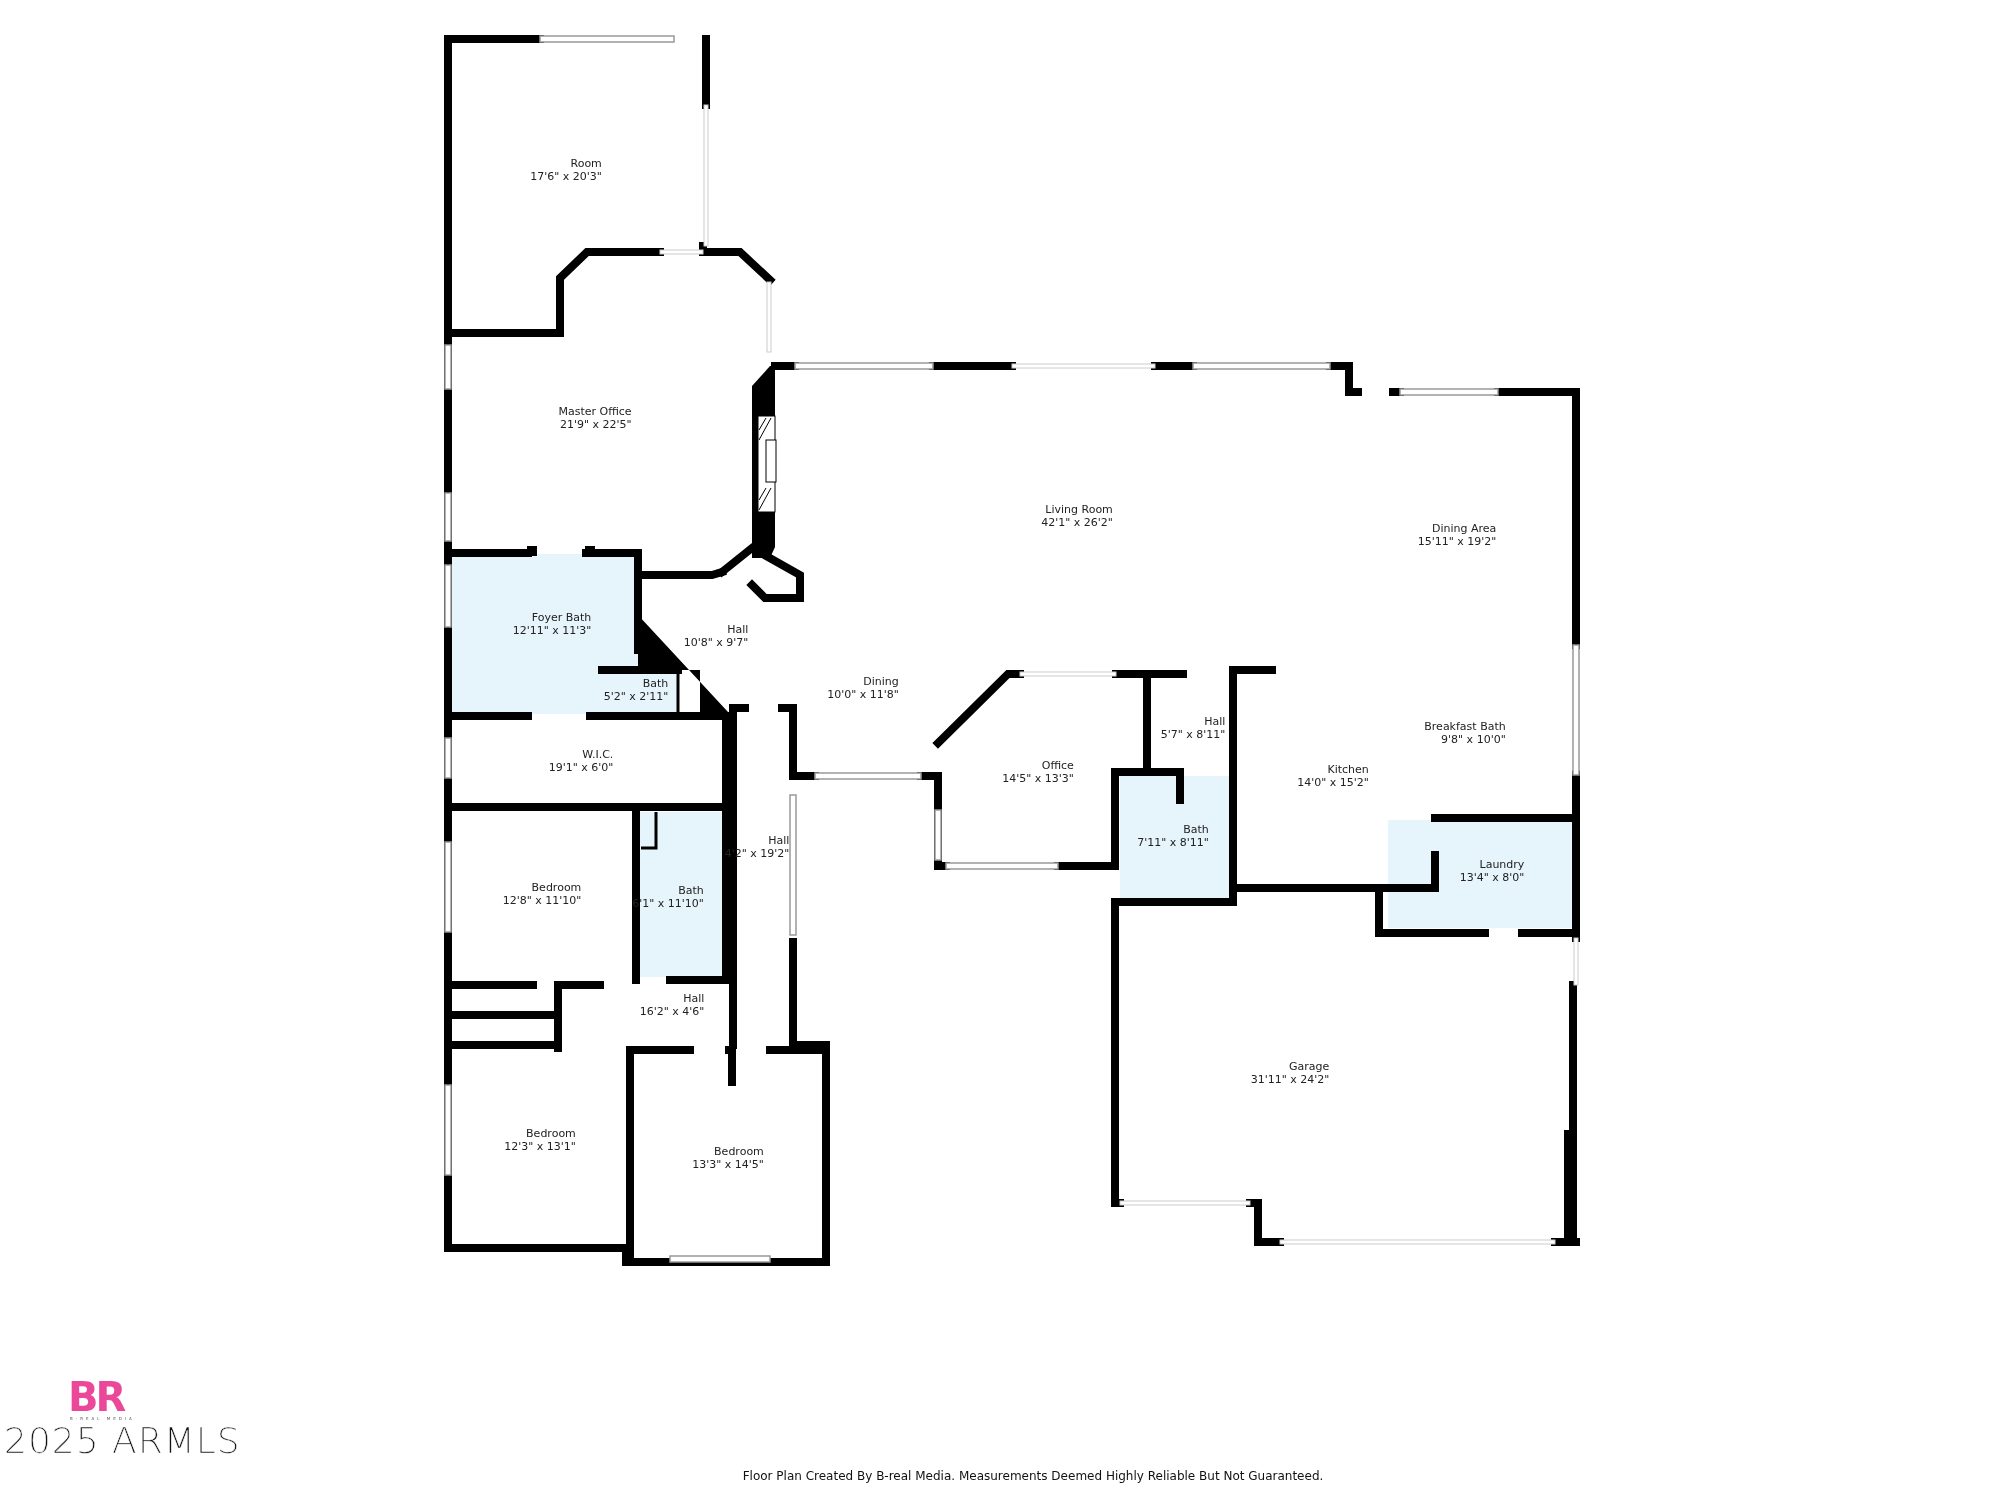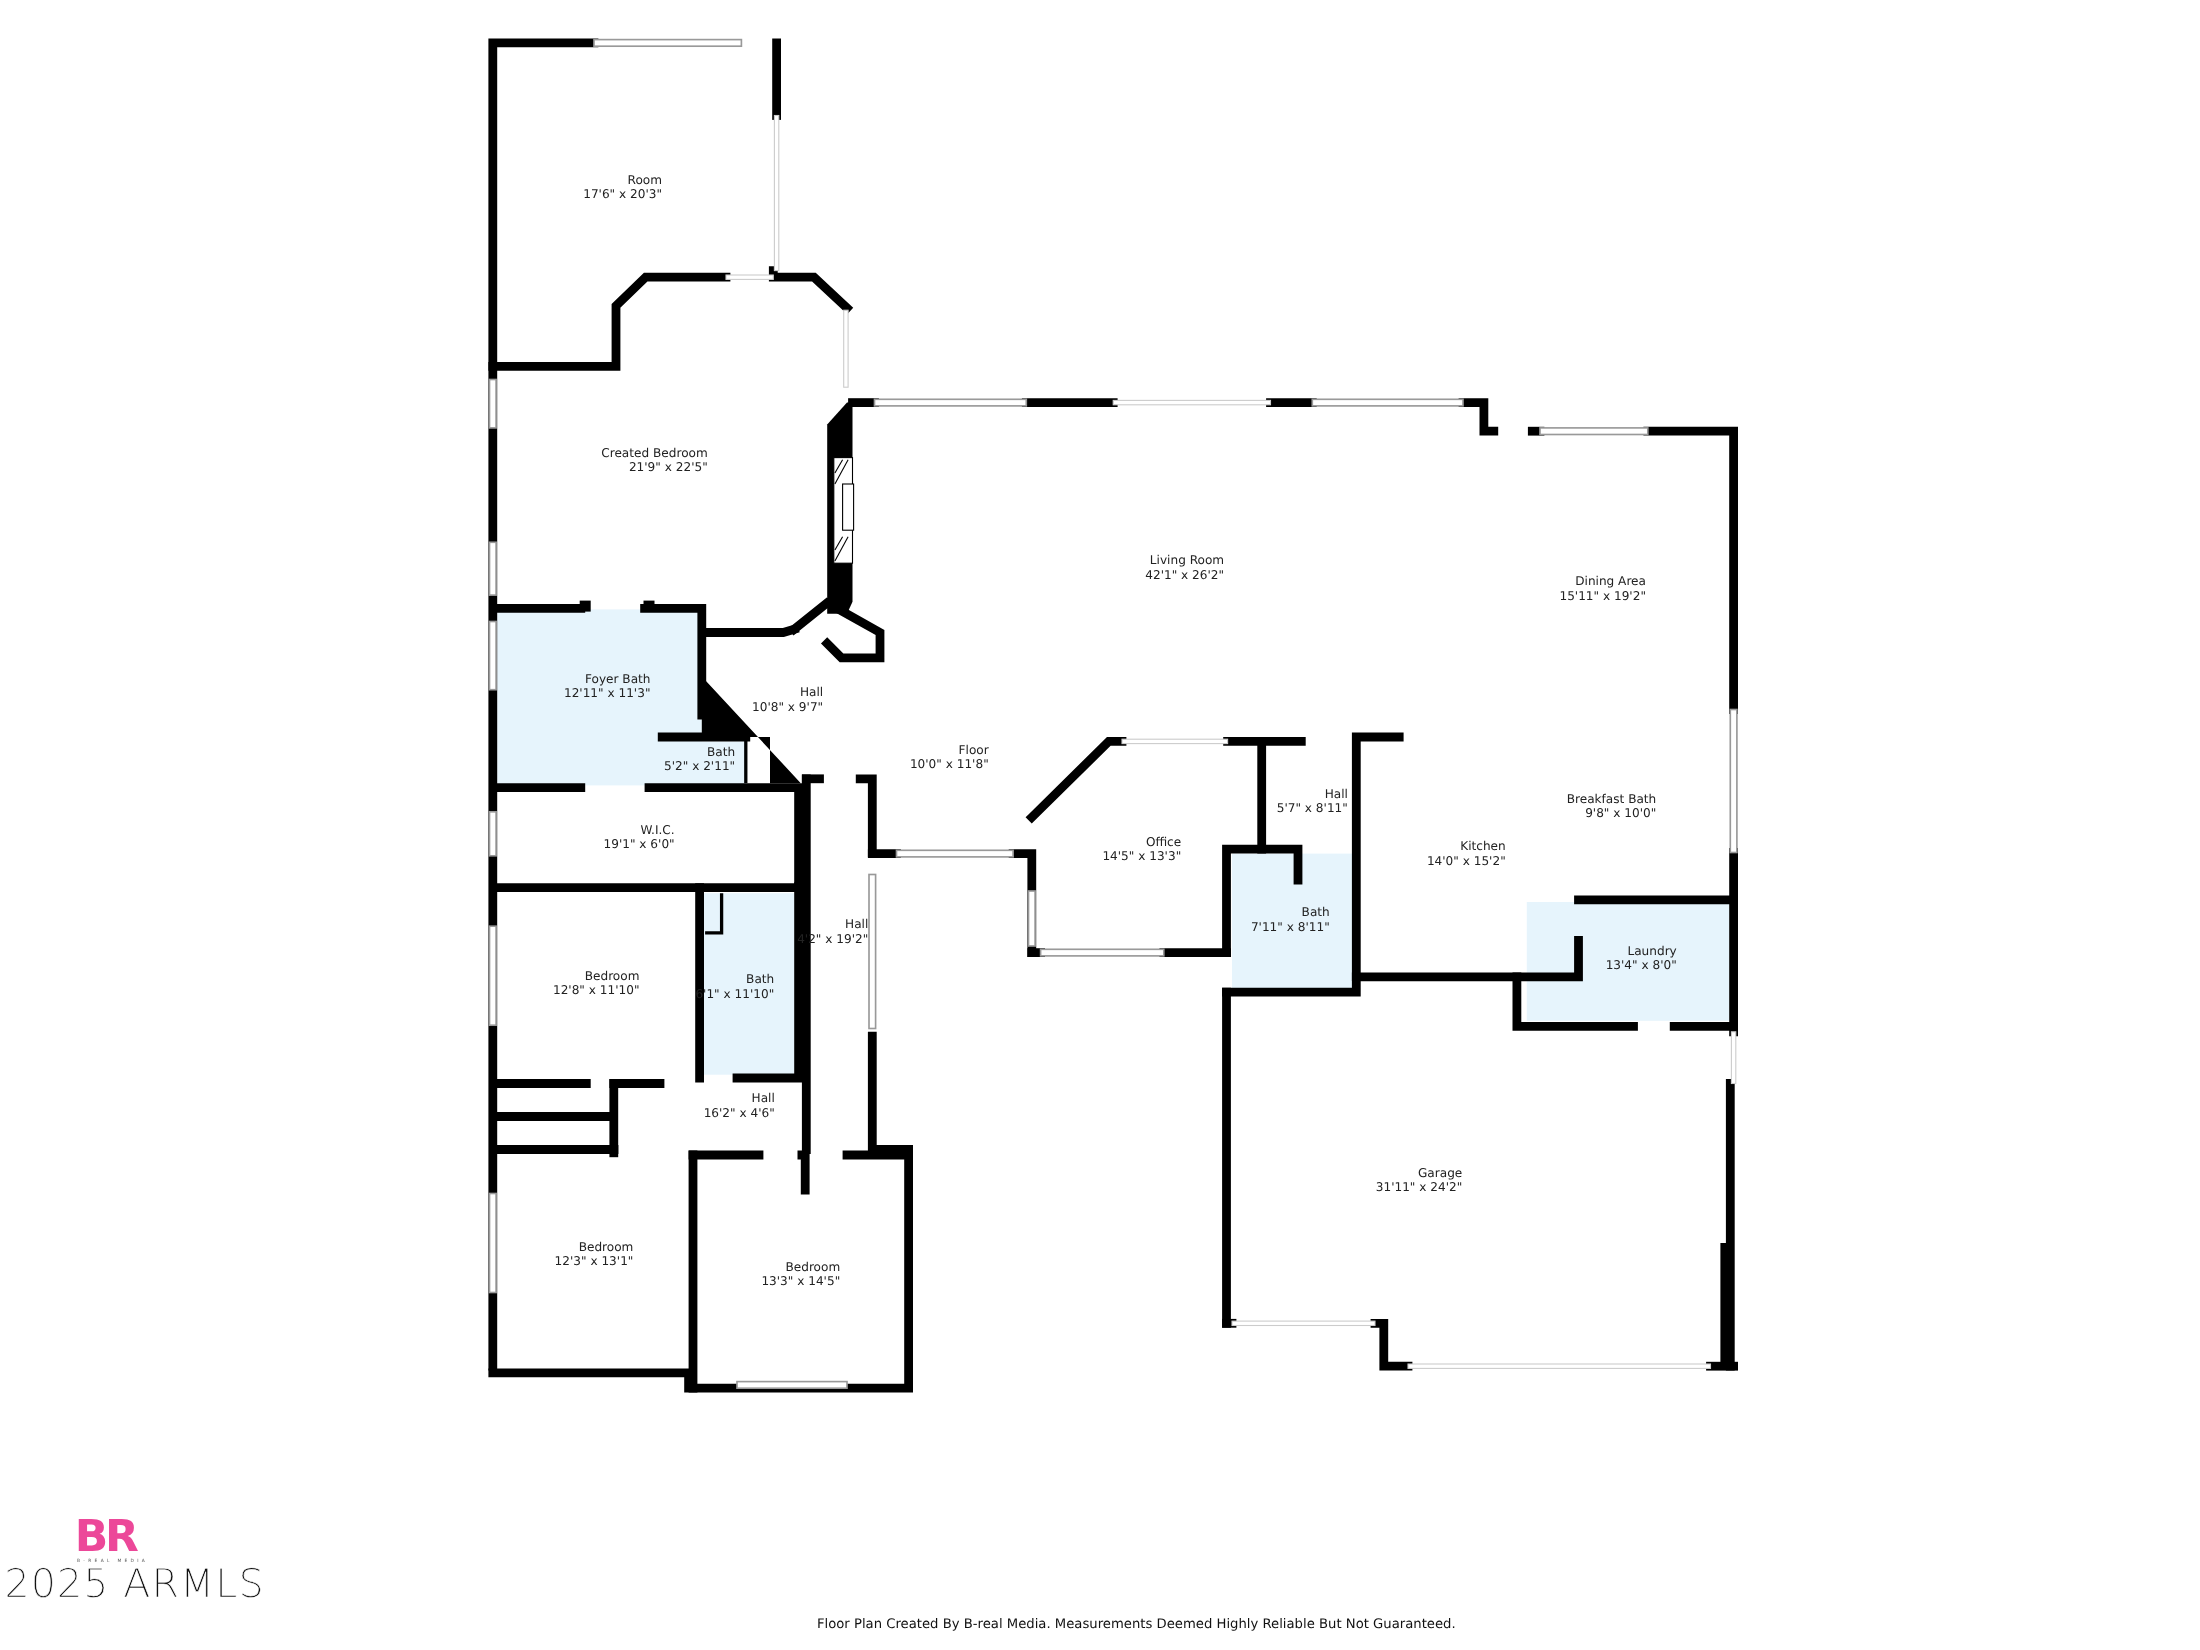--- a/index.html
+++ b/index.html
@@ -148,21 +148,21 @@
     <rect class="door" x="1574" y="938" width="4" height="47"></rect>
   </g>
 </svg>
 
 <div>
   <div class="label" style="left:566px;top:170px">
       <span class="nm">Room</span>
       <span class="dim">17'6" x 20'3"</span>
     </div>
   <div class="label" style="left:595px;top:418px">
-      <span class="nm">Created Bedroom</span>
+      <span class="nm">Master Office</span>
       <span class="dim">21'9" x 22'5"</span>
     </div>
   <div class="label" style="left:1077px;top:516px">
       <span class="nm">Living Room</span>
       <span class="dim">42'1" x 26'2"</span>
     </div>
   <div class="label" style="left:1457px;top:535px">
       <span class="nm">Dining Area</span>
       <span class="dim">15'11" x 19'2"</span>
     </div>
@@ -172,21 +172,21 @@
     </div>
   <div class="label" style="left:716px;top:636px">
       <span class="nm">Hall</span>
       <span class="dim">10'8" x 9'7"</span>
     </div>
   <div class="label" style="left:636px;top:690px">
       <span class="nm">Bath</span>
       <span class="dim">5'2" x 2'11"</span>
     </div>
   <div class="label" style="left:863px;top:688px">
-      <span class="nm">Floor</span>
+      <span class="nm">Dining</span>
       <span class="dim">10'0" x 11'8"</span>
     </div>
   <div class="label" style="left:1193px;top:728px">
       <span class="nm">Hall</span>
       <span class="dim">5'7" x 8'11"</span>
     </div>
   <div class="label" style="left:1465px;top:733px">
       <span class="nm">Breakfast Bath</span>
       <span class="dim">9'8" x 10'0"</span>
     </div>

